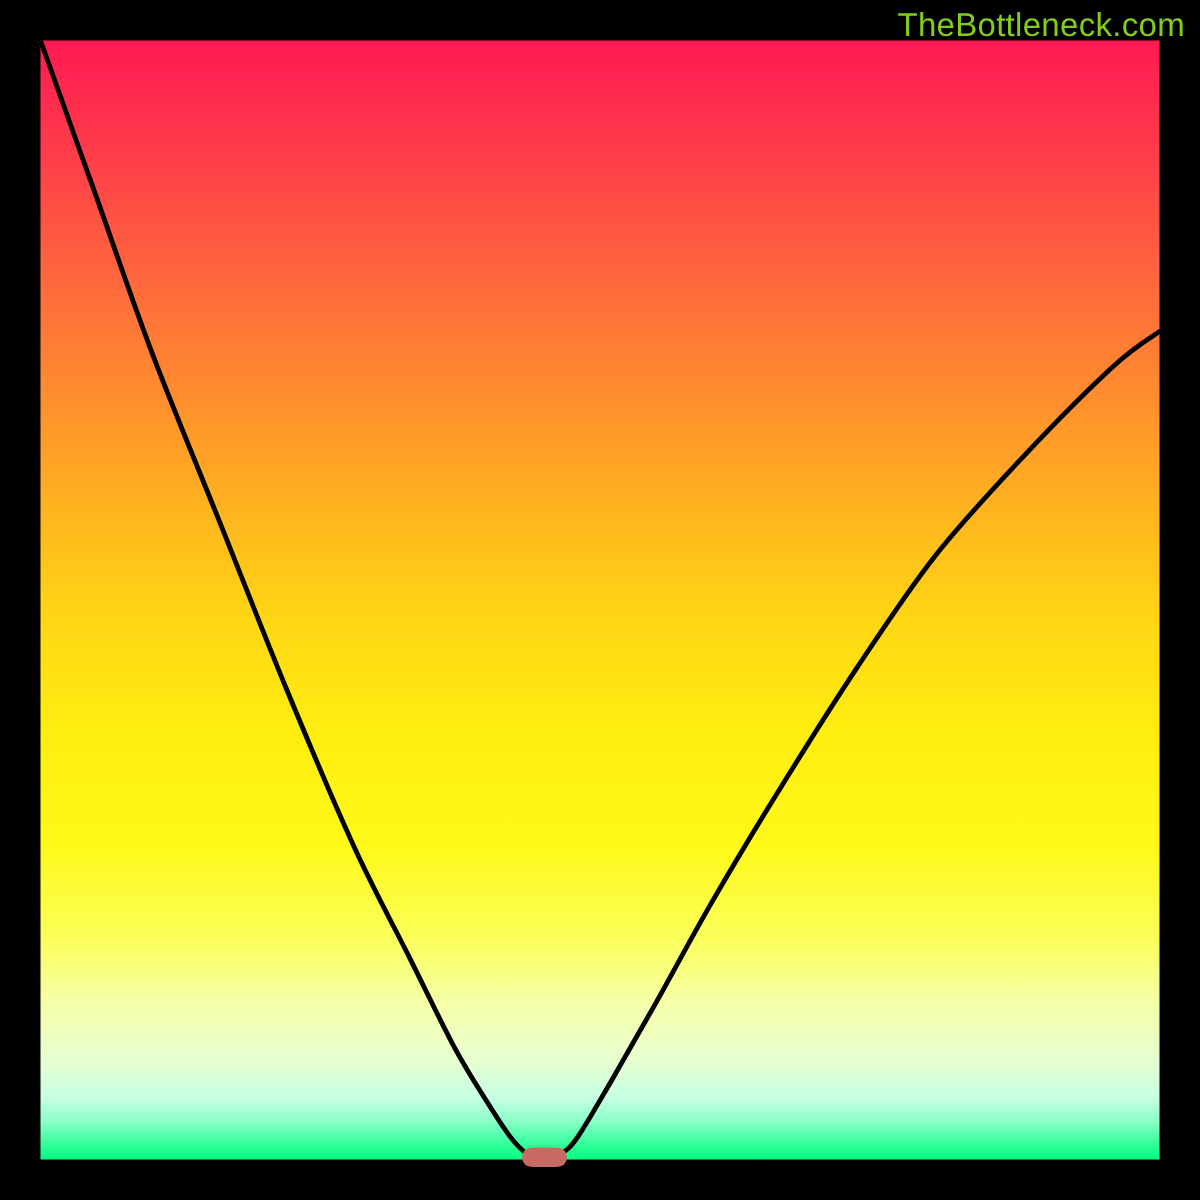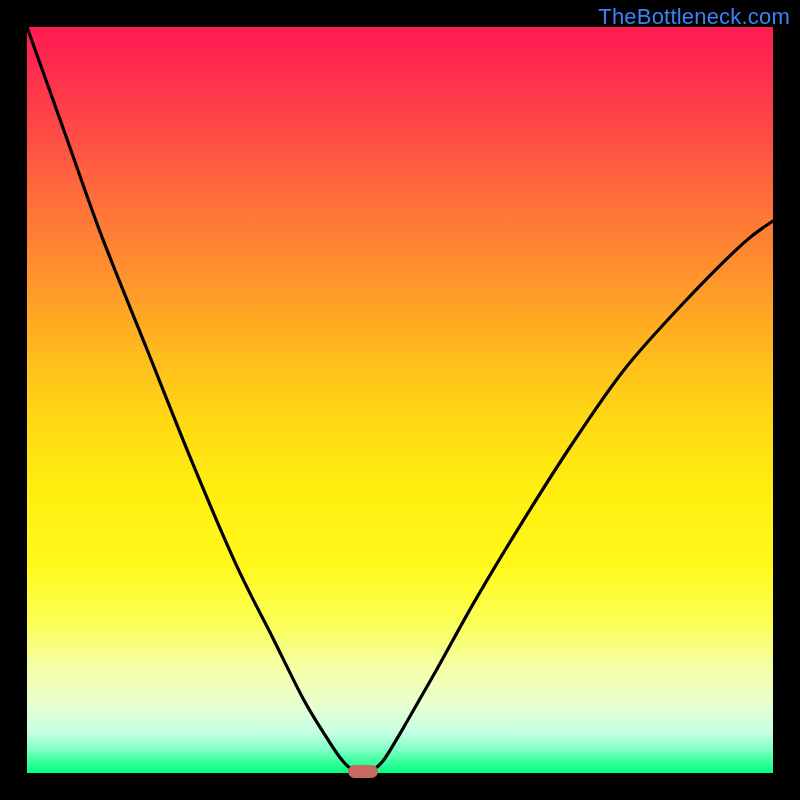--- a/index.html
+++ b/index.html
@@ -40,21 +40,21 @@
       #c6ffe3 94.5%,
       #8dffcb 96.5%,
       #4dffa8 98%,
       #00ff7f 100%
     );
   }
   .watermark {
     position: absolute;
     top: 4px;
     right: 10px;
-    color: #3b82f6;
+    color: #84cc16;
     font-size: 22px;
     font-weight: 500;
     letter-spacing: 0.2px;
     z-index: 5;
     user-select: none;
   }
   svg.curve {
     position: absolute;
     left: 0;
     top: 0;

